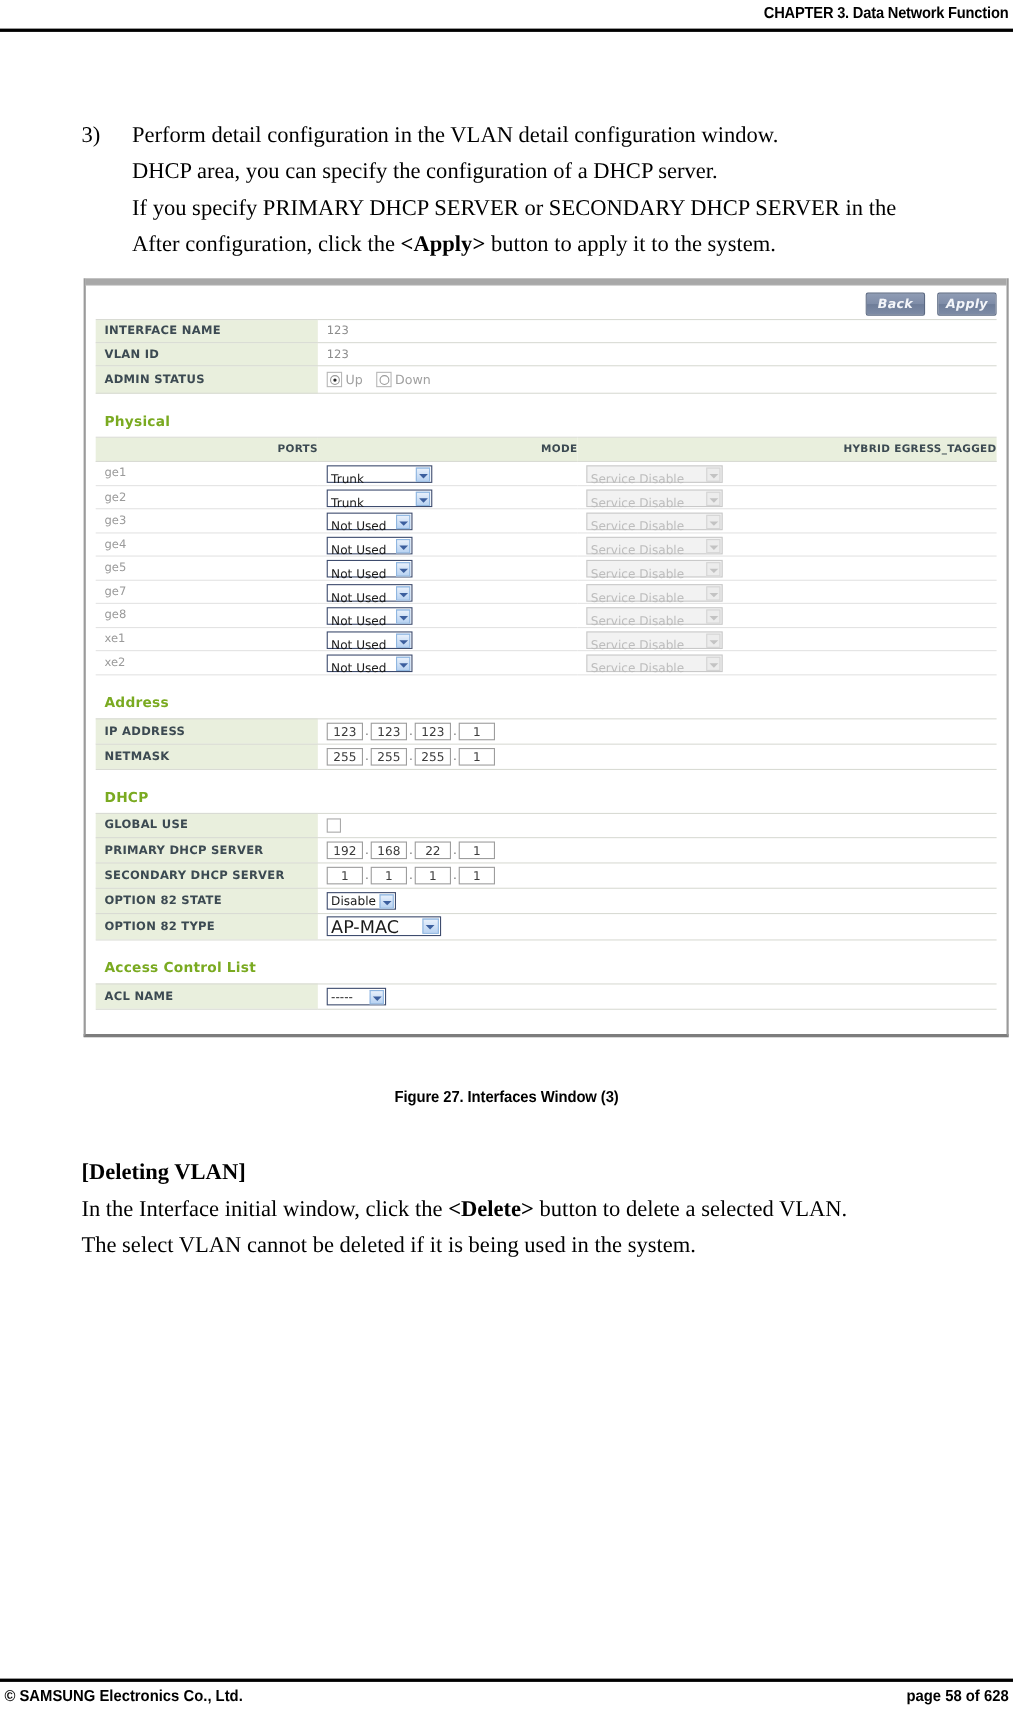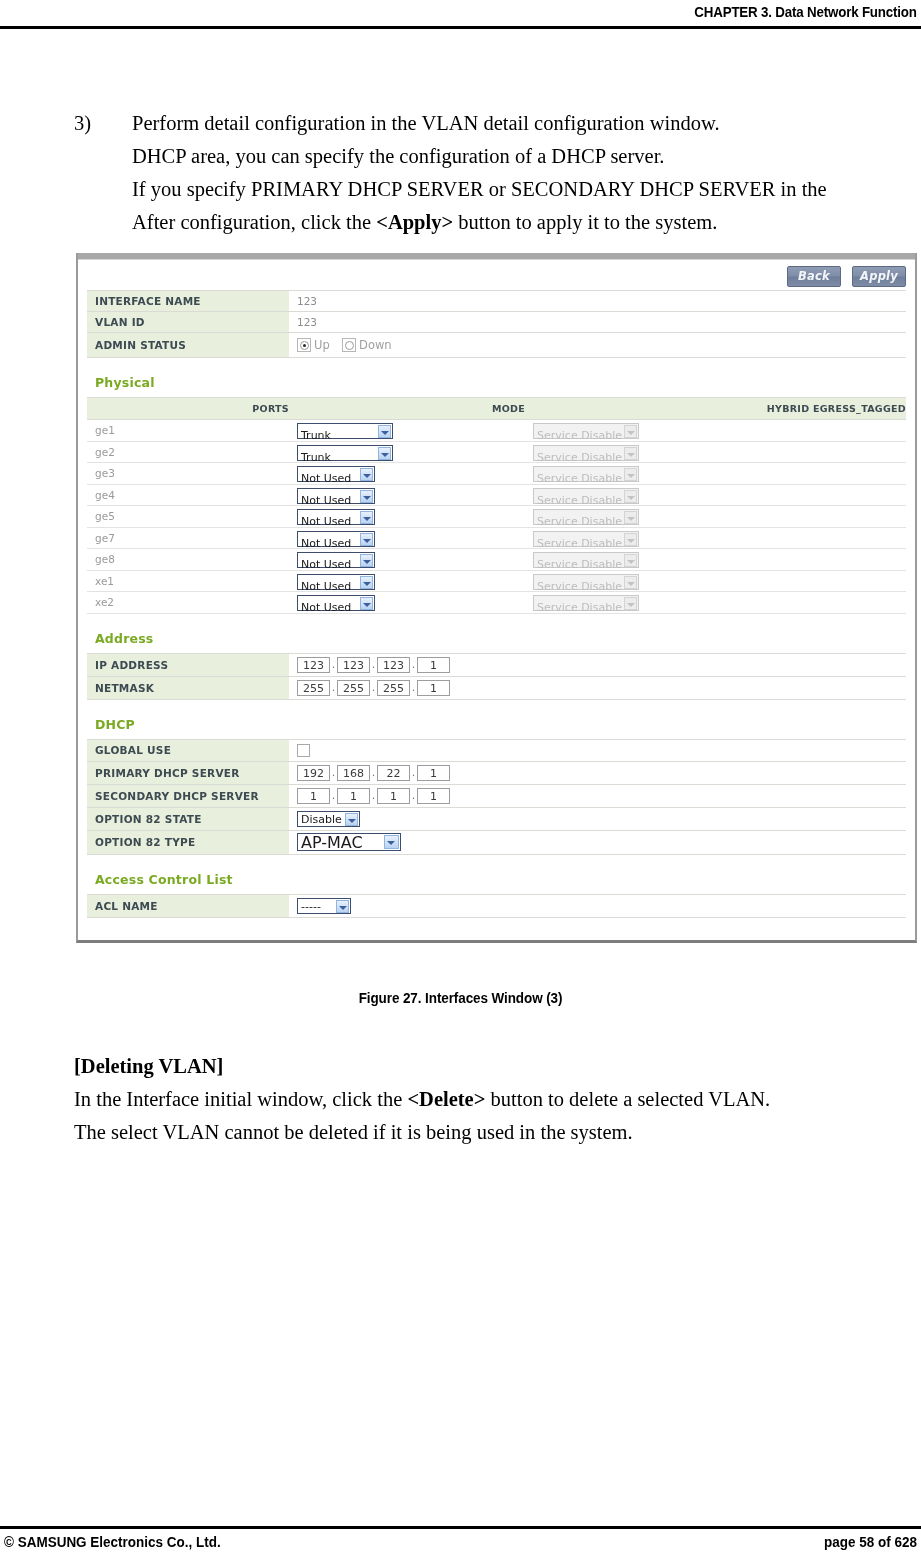--- a/index.html
+++ b/index.html
@@ -50,21 +50,21 @@
     width: 830px;
     font-size: 20.5px;
     line-height: 33px;
   }
   .para-numbered .num {
     position: absolute;
     left: 0; top: 0;
     width: 44px;
   }
   .para-numbered .lines {
-    margin-left: 58px;
+    margin-left: 46px;
   }
   b.inline-b { font-weight: bold; }
 
   
   .shot {
     position: absolute;
     left: 76px;
     top: 253px;
     width: 841px;
     background: #ffffff;
@@ -207,21 +207,21 @@
     left: 2px; top: 5px;
     border-left: 4px solid transparent;
     border-right: 4px solid transparent;
     border-top: 4px solid #3c5f9e;
   }
   .sel-mode { width: 96px; }
   .sel-mode-wide { width: 78px; }
   .sel-disabled {
     border: 1px solid #c9c9c9;
     background: #f2f2f2;
-    width: 106px;
+    width: 124px;
     cursor: default;
   }
   .sel-disabled .txt { color: #bdbdbd; }
   .sel-disabled .arw {
     background: #ececec;
     border: 1px solid #d4d4d4;
   }
   .sel-disabled .arw:after { border-top-color: #c3c3c3; }
   .sel-small { width: 54px; }
   .sel-opt82 { width: 63px; }

